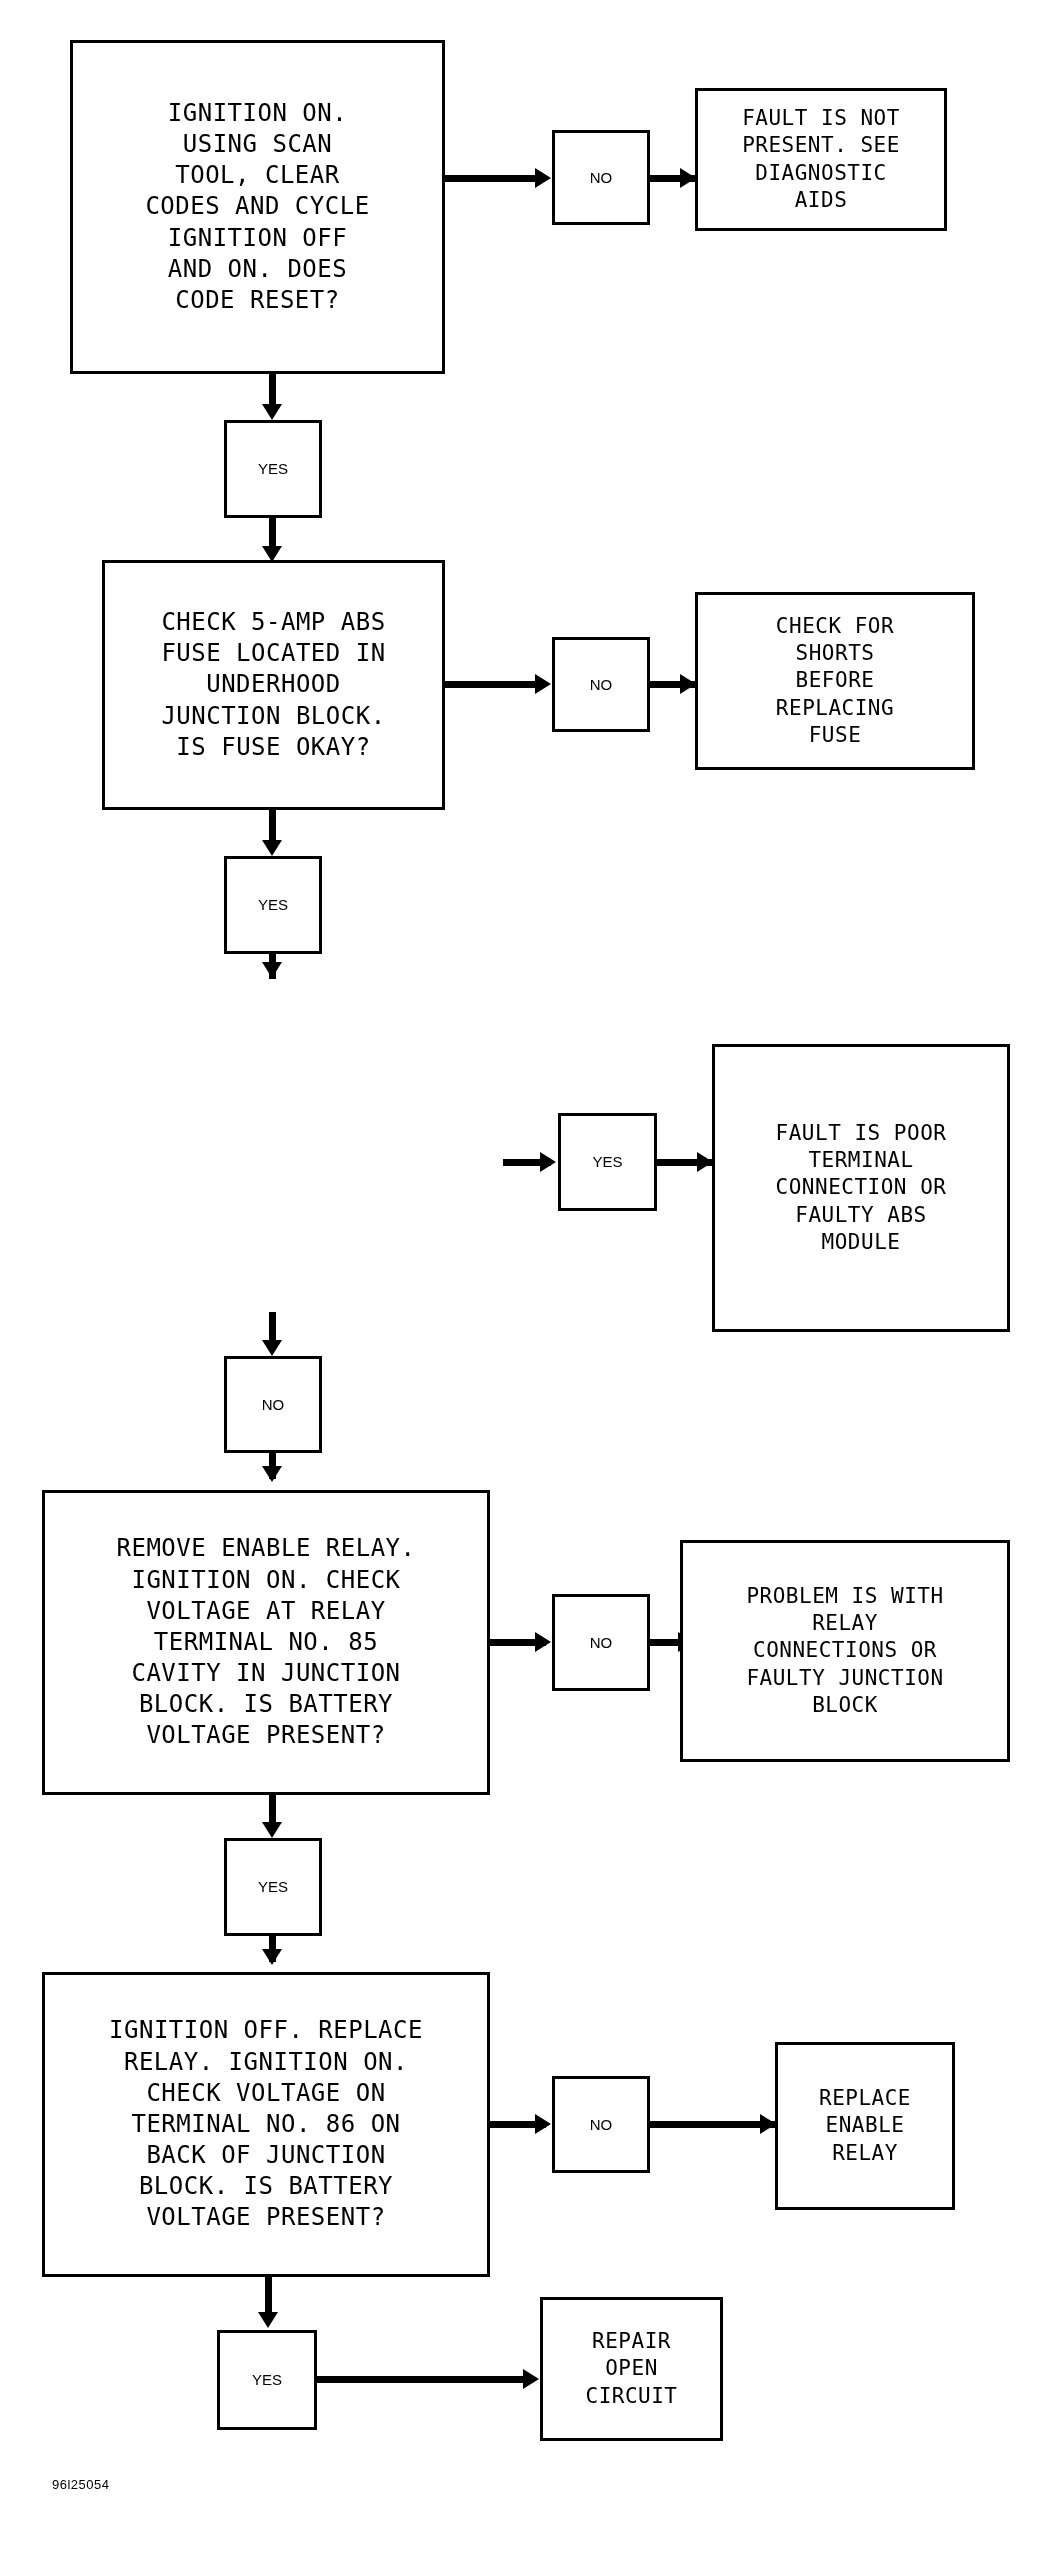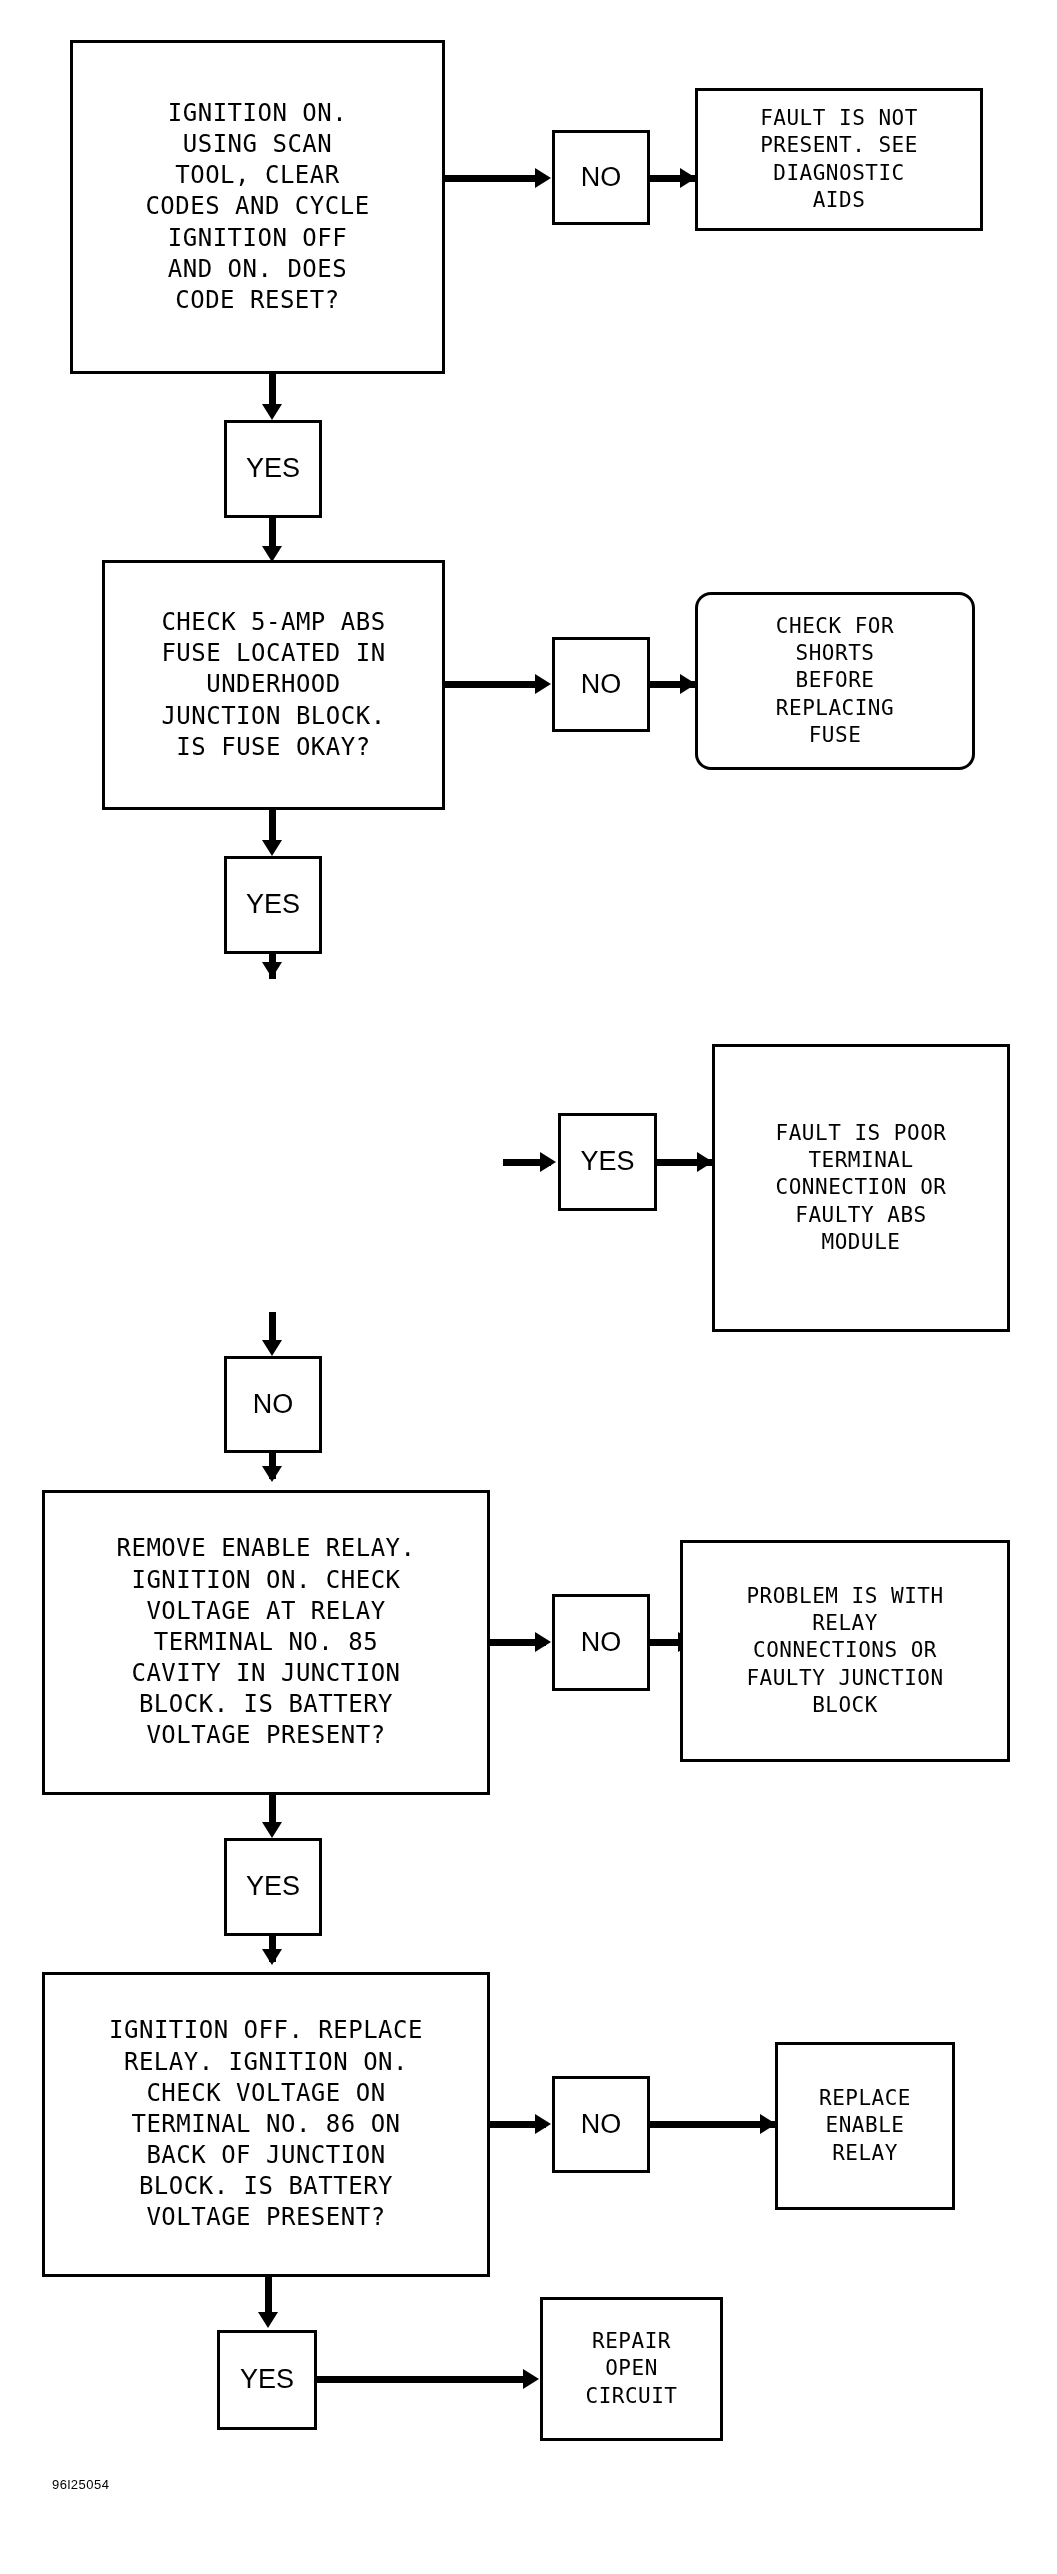--- a/index.html
+++ b/index.html
@@ -28,21 +28,21 @@
     text-align: center;
     font-family: "DejaVu Sans Mono", monospace;
     color: #000000;
     line-height: 1.30;
     letter-spacing: 0.5px;
     white-space: pre-line;
     padding: 4px;
   }
   .node.proc   { font-size: 24px; }
   .node.result { font-size: 21px; }
-  .node.dec    { font-size: 27px; font-family: "Liberation Sans", sans-serif; letter-spacing: 0px; }
+  .node.dec    { font-size: 15px; font-family: "Liberation Sans", sans-serif; letter-spacing: 0px; }
 
   
   .hline {
     position: absolute;
     background: #000000;
     height: 7px;
   }
   .vline {
     position: absolute;
     background: #000000;
@@ -86,21 +86,21 @@
 CODE RESET?</div>
 
   <div class="hline" style="left:445px; top:175px; width:92px;"></div>
   <div class="arrow-r" style="left:535px; top:168px;"></div>
 
   <div class="node dec" style="left:552px; top:130px; width:98px; height:95px;">NO</div>
 
   <div class="hline" style="left:650px; top:175px; width:47px;"></div>
   <div class="arrow-r" style="left:680px; top:168px;"></div>
 
-  <div class="node result" style="left:695px; top:88px; width:288px; height:143px;">FAULT IS NOT
+  <div class="node result" style="left:695px; top:88px; width:252px; height:143px;">FAULT IS NOT
 PRESENT. SEE
 DIAGNOSTIC
 AIDS</div>
 
   <div class="vline" style="left:269px; top:374px; height:34px;"></div>
   <div class="arrow-d" style="left:262px; top:404px;"></div>
 
   <div class="node dec" style="left:224px; top:420px; width:98px; height:98px;">YES</div>
 
   <div class="vline" style="left:269px; top:518px; height:32px;"></div>
@@ -113,21 +113,21 @@
 IS FUSE OKAY?</div>
 
   <div class="hline" style="left:445px; top:681px; width:92px;"></div>
   <div class="arrow-r" style="left:535px; top:674px;"></div>
 
   <div class="node dec" style="left:552px; top:637px; width:98px; height:95px;">NO</div>
 
   <div class="hline" style="left:650px; top:681px; width:47px;"></div>
   <div class="arrow-r" style="left:680px; top:674px;"></div>
 
-  <div class="node result" style="left:695px; top:592px; width:280px; height:178px;border-radius:16px;">CHECK FOR
+  <div class="node result" style="left:695px; top:592px; width:280px; height:178px;">CHECK FOR
 SHORTS
 BEFORE
 REPLACING
 FUSE</div>
 
   <div class="vline" style="left:269px; top:810px; height:34px;"></div>
   <div class="arrow-d" style="left:262px; top:840px;"></div>
 
   <div class="node dec" style="left:224px; top:856px; width:98px; height:98px;">YES</div>
 

